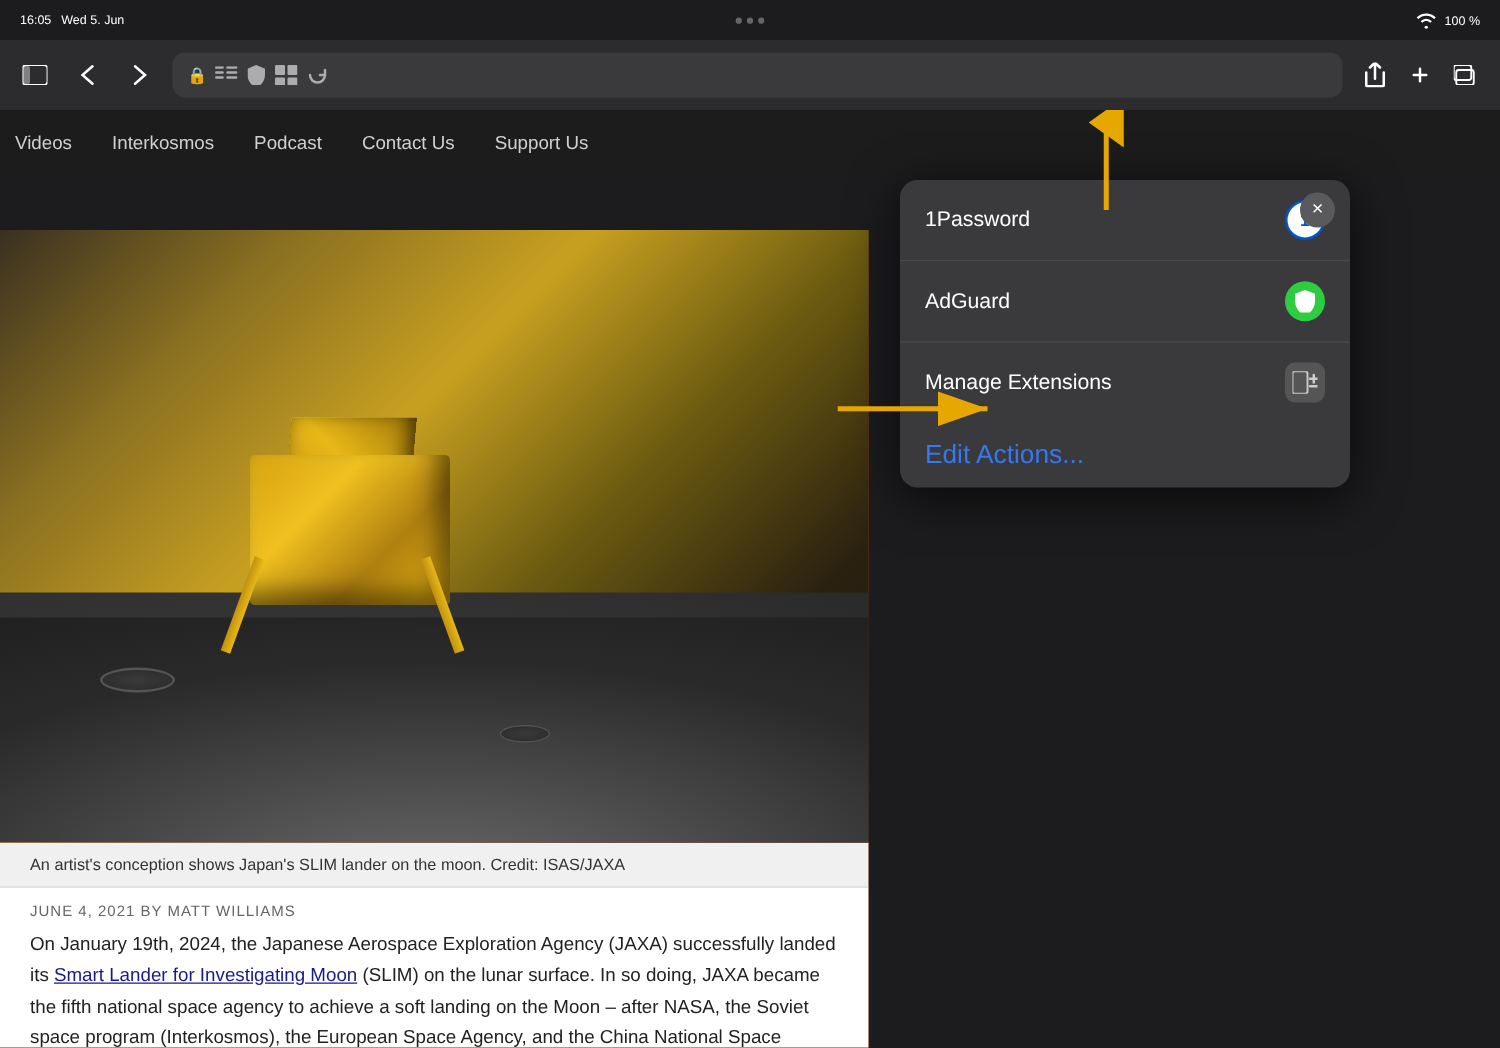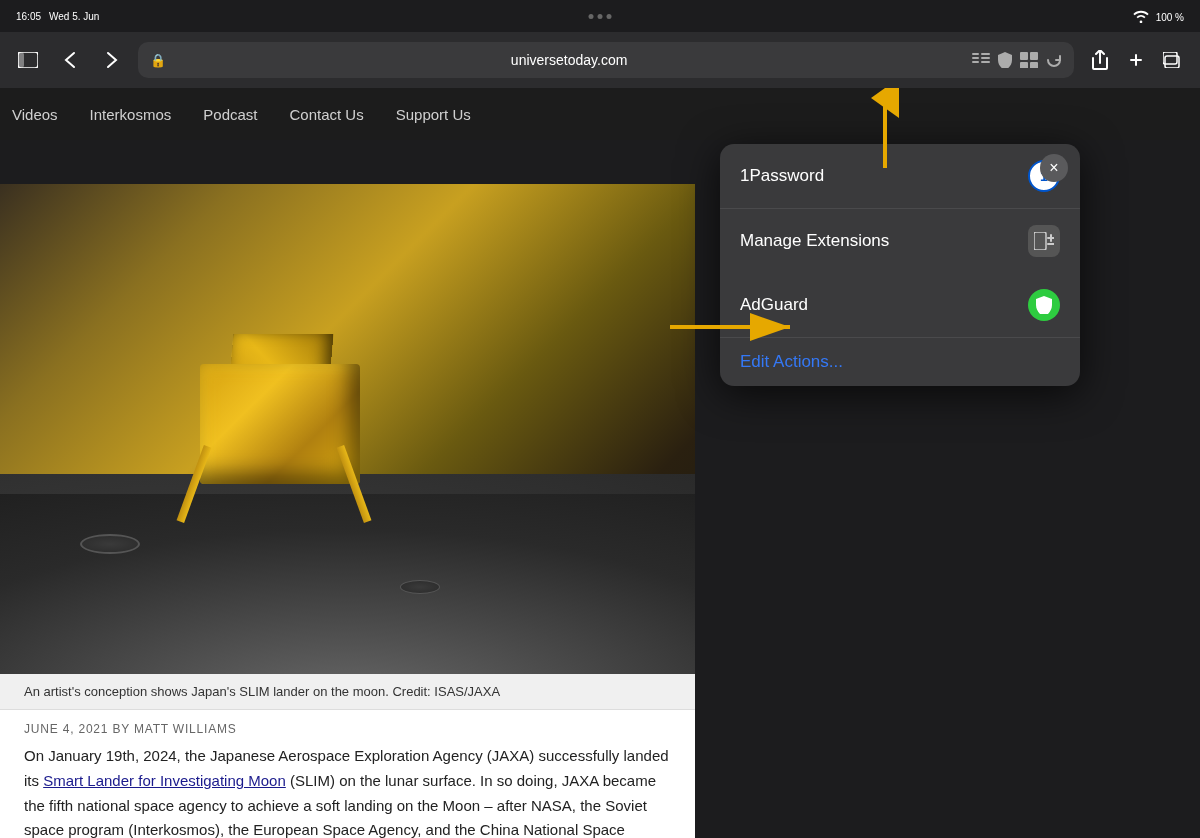--- a/index.html
+++ b/index.html
@@ -272,21 +272,21 @@
     }
     .ext-icon-manage {
       background: #555;
       border-radius: 8px;
       color: #ddd;
       font-size: 16px;
     }
     .edit-actions {
       padding: 14px 20px;
       color: #3478f6;
-      font-size: 17px;
+      font-size: 21px;
       cursor: pointer;
     }
 
     
     .pointer-arrow-top {
       position: absolute;
       top: 88px;
       right: 295px;
       z-index: 200;
     }
@@ -370,21 +370,20 @@
       </svg>
   </button>
   <button class="browser-btn">
     <svg width="12" height="18" viewBox="0 0 12 18" fill="white">
         <path d="M2 2l8 7-8 7" stroke="white" stroke-width="2" fill="none" stroke-linecap="round"></path>
       </svg>
   </button>
 
   <div class="address-bar">
     <span class="lock-icon">🔒</span>
-    <span class="url-text">universetoday.com</span>
     <div class="address-bar-icons">
 
       <svg width="18" height="14" viewBox="0 0 18 14" fill="#acacac">
         <rect x="0" y="0" width="7" height="2" rx="1"></rect>
         <rect x="0" y="4" width="7" height="2" rx="1"></rect>
         <rect x="0" y="8" width="7" height="2" rx="1"></rect>
         <rect x="9" y="0" width="9" height="2" rx="1"></rect>
         <rect x="9" y="4" width="9" height="2" rx="1"></rect>
         <rect x="9" y="8" width="9" height="2" rx="1"></rect>
       </svg>
@@ -486,37 +485,37 @@
     <span>×</span>
   </button>
 
   <div class="ext-item">
     <span class="ext-item-label">1Password</span>
     <div class="ext-icon ext-icon-1password">
       <span>1</span>
     </div>
   </div>
 
+  <div class="ext-item">
+    <span class="ext-item-label">AdGuard</span>
+    <div class="ext-icon ext-icon-adguard">
+      <svg width="16" height="18" viewBox="0 0 16 18" fill="white">
+        <path d="M8 0L0 3v6c0 5 3.5 9.6 8 12 4.5-2.4 8-7 8-12V3z"></path>
+        <path d="M5 9l2 2 4-4" stroke="white" stroke-width="2" fill="none" stroke-linecap="round" stroke-linejoin="round"></path>
+      </svg>
+    </div>
+  </div>
+
   <div class="ext-item" style="border-bottom: none;">
     <span class="ext-item-label">Manage Extensions</span>
     <div class="ext-icon ext-icon-manage">
       <svg width="20" height="18" viewBox="0 0 20 18" fill="#ccc">
         <rect x="0" y="0" width="12" height="18" rx="2" fill="none" stroke="#ccc" stroke-width="1.5"></rect>
         <path d="M14 6h6M14 12h6" stroke="#ccc" stroke-width="2" stroke-linecap="round"></path>
         <path d="M17 3v6" stroke="#ccc" stroke-width="2" stroke-linecap="round"></path>
-      </svg>
-    </div>
-  </div>
-
-  <div class="ext-item">
-    <span class="ext-item-label">AdGuard</span>
-    <div class="ext-icon ext-icon-adguard">
-      <svg width="16" height="18" viewBox="0 0 16 18" fill="white">
-        <path d="M8 0L0 3v6c0 5 3.5 9.6 8 12 4.5-2.4 8-7 8-12V3z"></path>
-        <path d="M5 9l2 2 4-4" stroke="white" stroke-width="2" fill="none" stroke-linecap="round" stroke-linejoin="round"></path>
       </svg>
     </div>
   </div>
 
   <div class="edit-actions">
     <span>Edit Actions...</span>
   </div>
 </div>
 
 <div class="pointer-arrow-manage" style="position:absolute; top: 307px; right: 390px; z-index: 200;">

